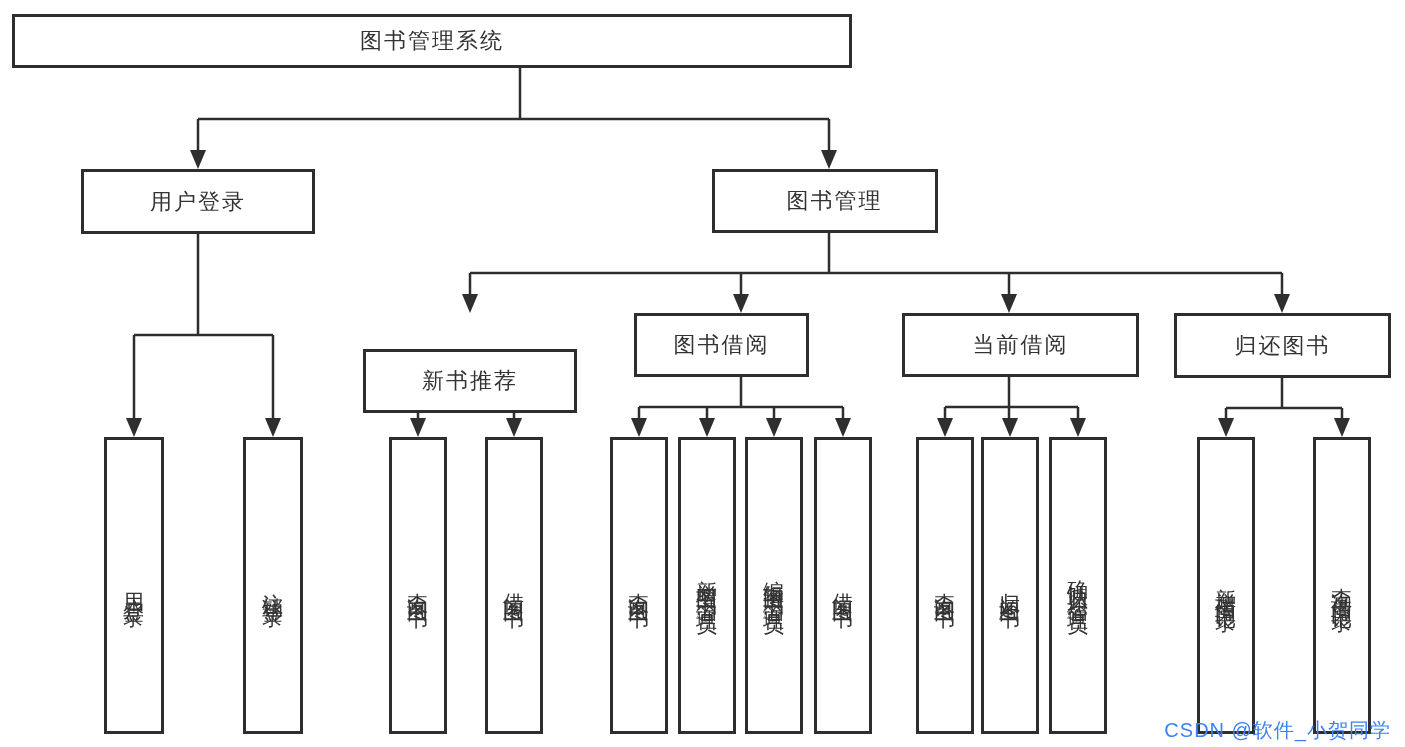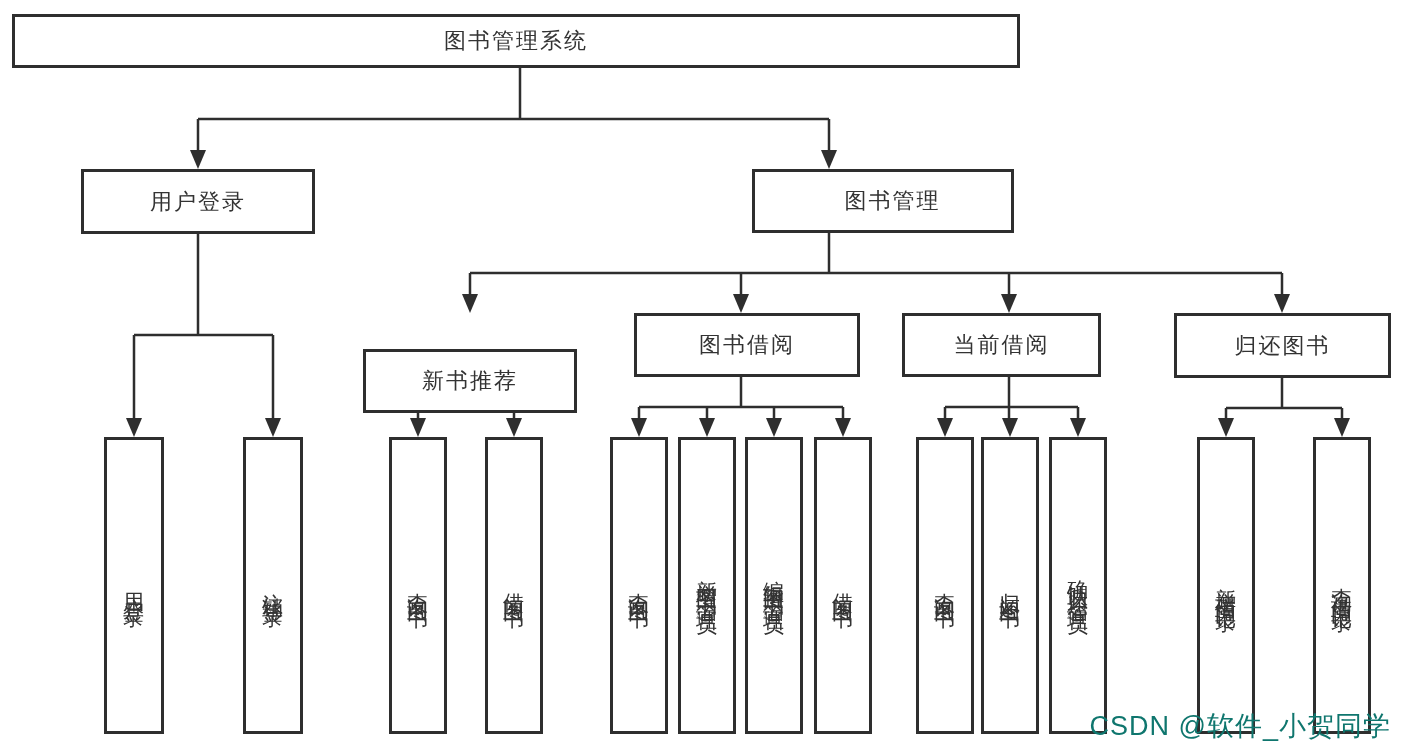--- a/index.html
+++ b/index.html
@@ -12,21 +12,21 @@
     position:absolute; box-sizing:border-box; background:#ffffff;
     border:3px solid #2e2e2e; display:flex; align-items:center; justify-content:center;
   }
   .hnode span { font-size:22px; letter-spacing:2px; color:#333333; white-space:nowrap; }
   .vnode span {
     writing-mode:vertical-rl; text-orientation:mixed;
     font-size:21px; letter-spacing:5px; line-height:1; color:#333333;
   }
   .watermark {
     position:absolute; right:14px; bottom:3px; z-index:5;
-    font-size:27px; color:#0f766e; letter-spacing:1px; white-space:nowrap;
+    font-size:20px; color:#3b82f6; letter-spacing:1px; white-space:nowrap;
   }
 </style>
 </head>
 <body>
 
 <div class="stage">
 
   <svg class="connectors" viewBox="0 0 1405 747" xmlns="http://www.w3.org/2000/svg">
     <g stroke="#2e2e2e" stroke-width="2.5" fill="none">
       <path d="M520 68 V119 M198 119 H829 M198 119 V152 M829 119 V152"></path>
@@ -53,38 +53,38 @@
       <polygon points="766,418 782,418 774,437"></polygon>
       <polygon points="835,418 851,418 843,437"></polygon>
       <polygon points="937,418 953,418 945,437"></polygon>
       <polygon points="1002,418 1018,418 1010,437"></polygon>
       <polygon points="1070,418 1086,418 1078,437"></polygon>
       <polygon points="1218,418 1234,418 1226,437"></polygon>
       <polygon points="1334,418 1350,418 1342,437"></polygon>
     </g>
   </svg>
 
-  <div class="node hnode" style="left:12px; top:14px; width:1008px; height:54px;">
+  <div class="node hnode" style="left:12px; top:14px; width:840px; height:54px;">
     <span>图书管理系统</span>
   </div>
 
   <div class="node hnode" style="left:81px; top:169px; width:234px; height:65px;">
     <span>用户登录</span>
   </div>
-  <div class="node hnode" style="left:752px; top:169px; width:262px; height:64px;padding-left:19px;">
+  <div class="node hnode" style="left:712px; top:169px; width:226px; height:64px;padding-left:19px;">
     <span>图书管理</span>
   </div>
 
   <div class="node hnode" style="left:363px; top:313px; width:214px; height:64px;margin-top:36px;">
     <span>新书推荐</span>
   </div>
-  <div class="node hnode" style="left:634px; top:313px; width:226px; height:64px;">
+  <div class="node hnode" style="left:634px; top:313px; width:175px; height:64px;">
     <span>图书借阅</span>
   </div>
-  <div class="node hnode" style="left:902px; top:313px; width:199px; height:64px;">
+  <div class="node hnode" style="left:902px; top:313px; width:237px; height:64px;">
     <span>当前借阅</span>
   </div>
   <div class="node hnode" style="left:1174px; top:313px; width:217px; height:65px;">
     <span>归还图书</span>
   </div>
 
   <div class="node vnode" style="left:104px; top:437px; width:60px; height:297px;">
     <span>用户登录</span>
   </div>
   <div class="node vnode" style="left:243px; top:437px; width:60px; height:297px;">

